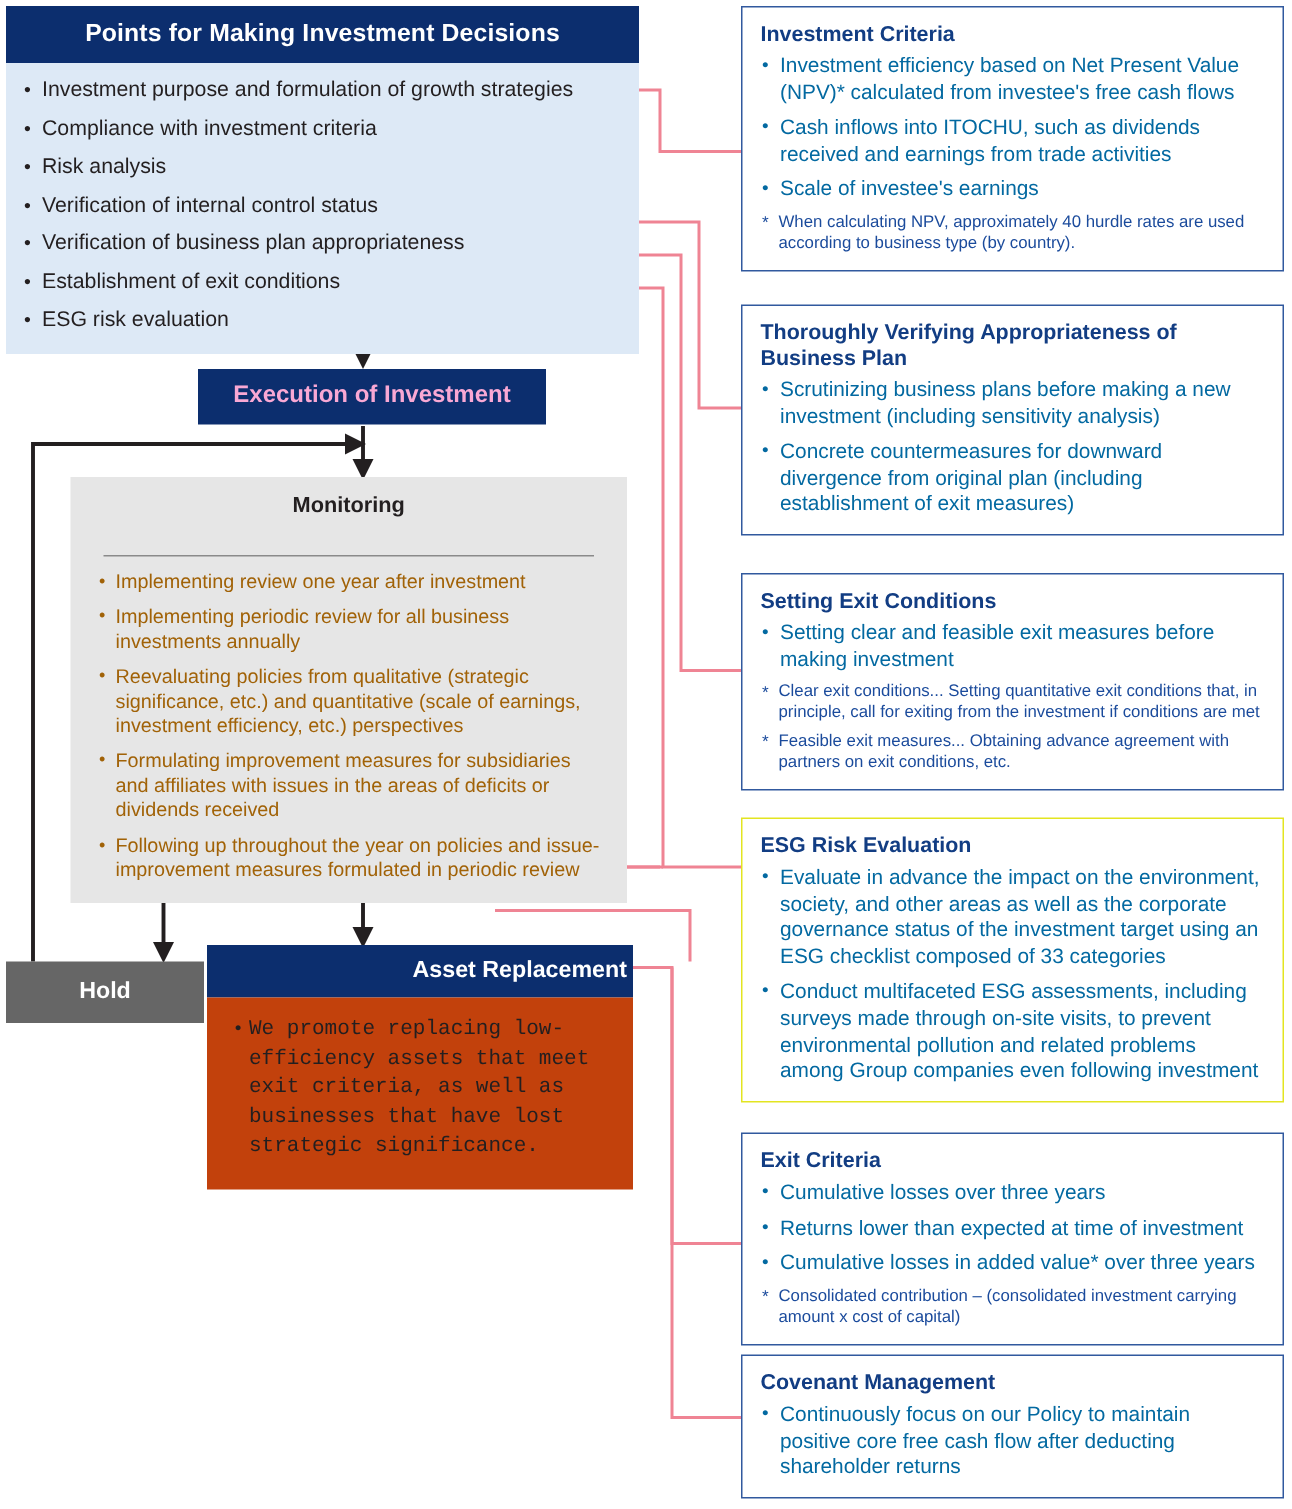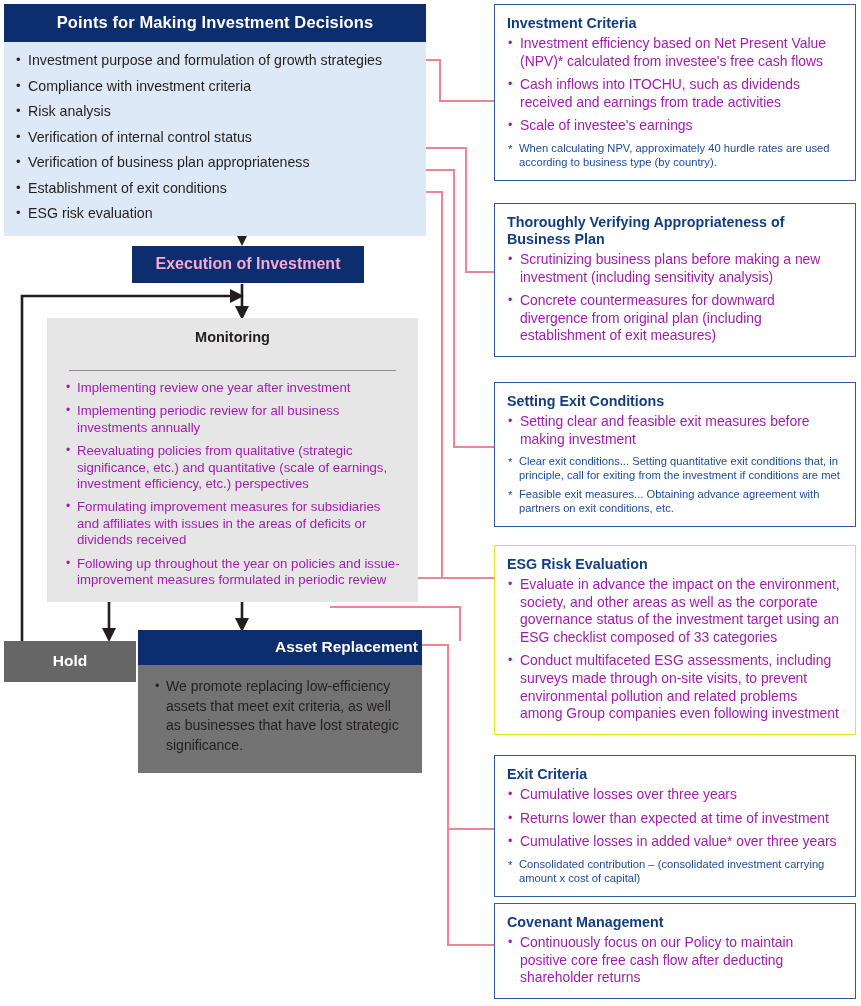--- a/index.html
+++ b/index.html
@@ -75,21 +75,21 @@
   }
   .monitor-title{
     text-align:center; font-size:14.5px; font-weight:bold; color:#231f20;
     padding-bottom:25px;
     margin:0 22px 9px 22px;
     border-bottom:1px solid #8a8a8a;
   }
   .monitor-box ul{ margin:0; padding:0; list-style:none;}
   .monitor-box li{
     position:relative;
-    font-size:13.2px; color:#a21caf;
+    font-size:13.2px; color:#a16207;
     padding:0 16px 0 30px;
     margin:0 0 7px 0;
     line-height:16.4px;
   }
   .monitor-box li:last-child{ margin-bottom:0;}
   .monitor-box li::before{
     content:"\2022";
     position:absolute; left:19px; top:-1px; font-size:12px;
   }
 
@@ -99,21 +99,21 @@
     font-size:15.5px; font-weight:bold; text-align:center;
     padding:11px 4px 12px;
   }
 
   .asset-card{ position:absolute; left:138px; top:630px; width:284px;}
   .asset-header{
     background:#0c2e6e; color:#fff;
     font-size:15.5px; font-weight:bold; text-align:right;
     padding:8px 4px 9px;
   }
-  .asset-body{ background:#737373; padding:12px 0 18px 0;}
+  .asset-body{ background:#c2410c; padding:12px 0 18px 0;font-family:Liberation Mono, monospace;}
   .asset-body ul{ margin:0; padding:0; list-style:none;}
   .asset-body li{
     position:relative;
     font-size:14px; color:#231f20;
     padding:0 14px 0 28px;
     line-height:19.5px;
   }
   .asset-body li::before{
     content:"\2022"; position:absolute; left:17px; top:0; font-size:12.5px;
   }
@@ -134,21 +134,21 @@
     margin:0 0 3px 0;
     font-size:14.3px;
     font-weight:bold;
     color:#123d83;
     line-height:17px;
   }
   .panel ul{ margin:0; padding:0; list-style:none;}
   .panel li{
     position:relative;
     font-size:13.9px;
-    color:#a21caf;
+    color:#0369a1;
     padding:0 0 0 13px;
     margin:0 0 6px 0;
     line-height:17.6px;
   }
   .panel li:last-child{ margin-bottom:0;}
   .panel li::before{
     content:"\2022"; position:absolute; left:1px; top:0; font-size:12.5px;
   }
   .panel .note{
     position:relative;

